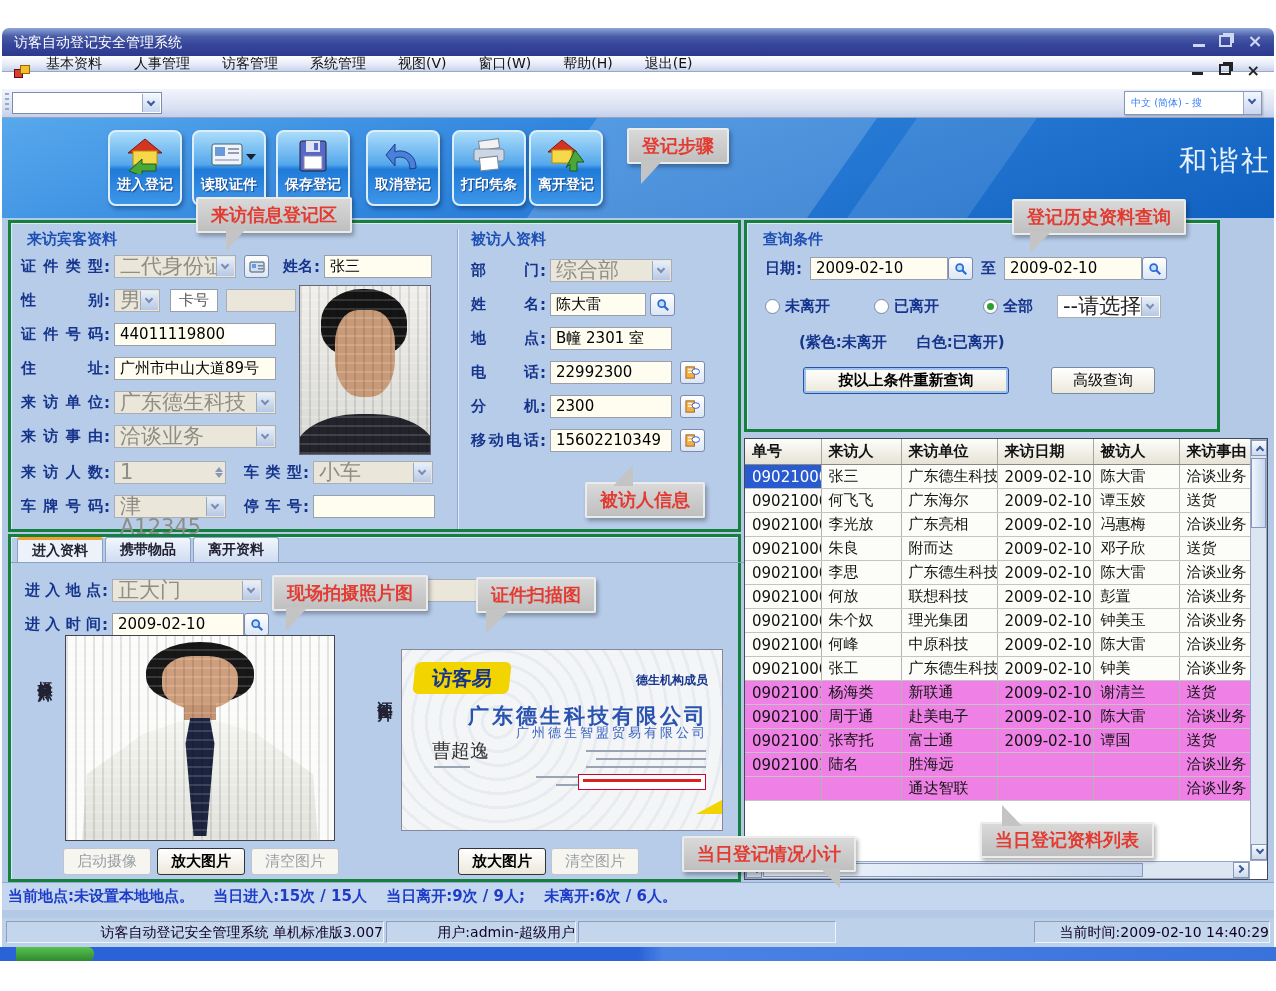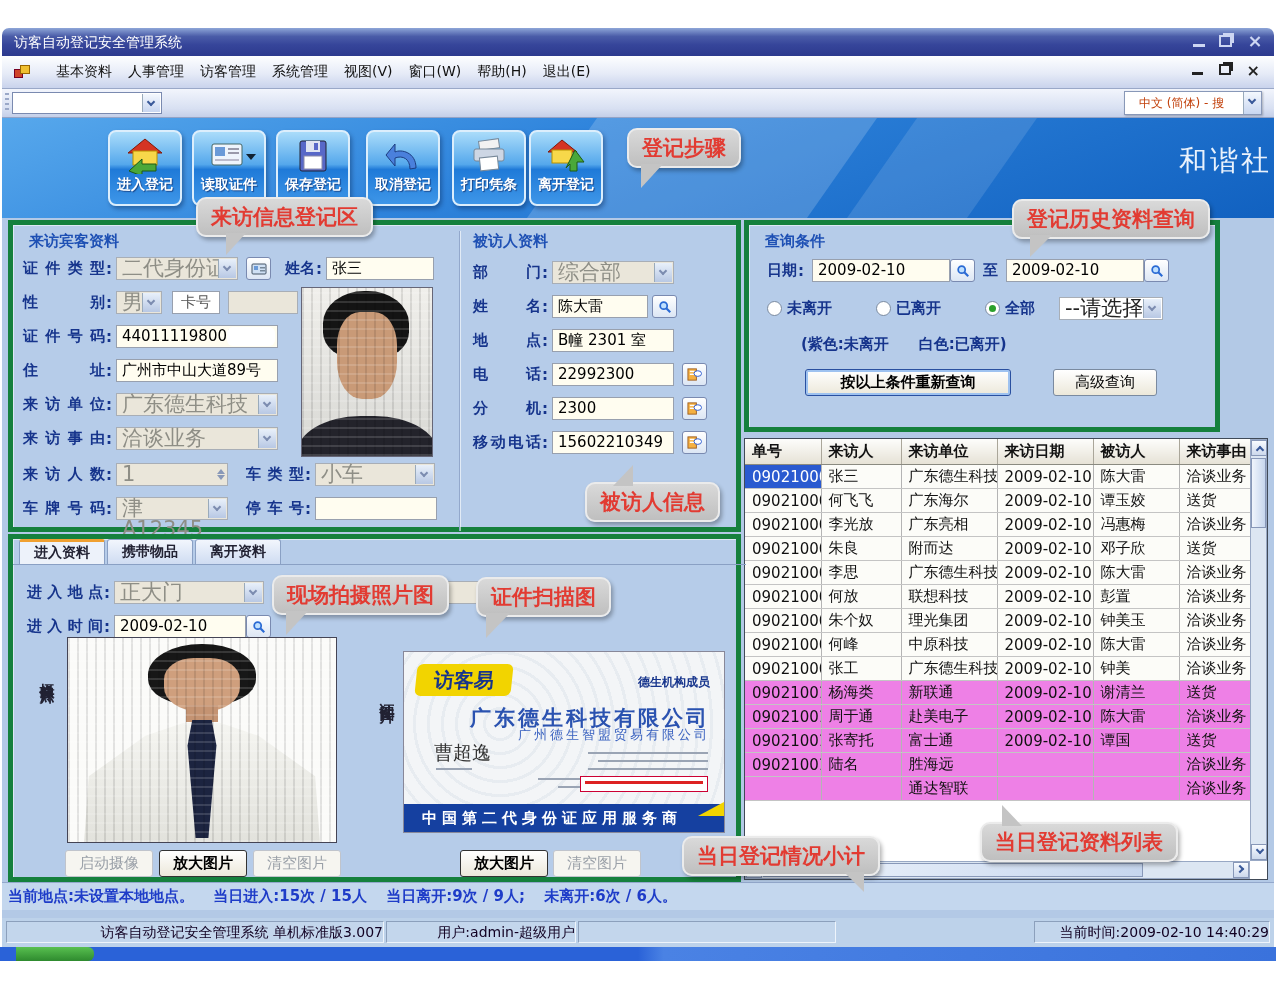--- a/index.html
+++ b/index.html
@@ -10,61 +10,61 @@
   
   .titlebar { left:2px; top:28px; width:1272px; height:28px;
     background:linear-gradient(180deg,#8ea6d8 0%,#4a5ca8 30%,#36459a 60%,#2c3a8e 100%);
     border-radius:7px 7px 0 0; color:#fff; font-size:14px; line-height:28px; padding-left:12px; }
   .titlebar .winbtns { position:absolute; right:10px; top:5px; display:flex; gap:14px; color:#cdd6f2; font-size:15px; }
   .winbtn { width:18px; height:18px; text-align:center; line-height:16px; cursor:default; }
   .winbtn.mini { border-bottom:3px solid #cdd6f2; height:12px; width:12px; margin-top:2px; }
   .winbtn.rest { width:13px; height:12px; border:2px solid #cdd6f2; margin-top:2px; box-shadow:3px -3px 0 -1px #cdd6f2; }
   .winbtn.close { font-size:18px; font-weight:bold; }
 
-  .menubar { left:2px; top:56px; width:1272px; height:33px;
+  .menubar { left:2px; top:56px; width:1272px; height:16px;
     background:linear-gradient(180deg,#fdfeff 0%,#e6ebf7 55%,#c9d3ec 100%);
-    border-bottom:1px solid #9aa8c8; display:flex; align-items:center; gap:8px; padding-left:50px;
+    border-bottom:1px solid #9aa8c8; display:flex; align-items:center; gap:24px; padding-left:40px;
     font-size:14px; color:#111; }
   .menubar .mitem { padding:2px 4px; cursor:default; }
   .appicon { position:absolute; left:12px; top:9px; width:16px; height:15px; }
   .appicon .sq1 { position:absolute; left:0; top:4px; width:9px; height:9px; background:#d04428; border:1px solid #702; }
   .appicon .sq2 { position:absolute; left:6px; top:0; width:10px; height:9px; background:#f0c030; border:1px solid #960; }
   .mdibtns { position:absolute; right:14px; top:8px; display:flex; gap:16px; color:#222; }
   .mdibtn.mini2 { width:11px; height:11px; border-bottom:3px solid #222; }
   .mdibtn.rest2 { width:12px; height:11px; border:2px solid #222; box-shadow:3px -3px 0 -1px #222; }
   .mdibtn.close2 { font-size:16px; font-weight:bold; line-height:14px; }
 
   .toolrow { left:2px; top:89px; width:1272px; height:29px;
     background:linear-gradient(180deg,#f2f5fc 0%,#d8e0f2 70%,#c4cfe8 100%);
     border-bottom:1px solid #93a3c6; }
   .grip { position:absolute; left:3px; top:4px; width:4px; height:20px;
     background:repeating-linear-gradient(180deg,#9aa8c8 0 2px,transparent 2px 5px); }
   .combo { position:absolute; left:10px; top:3px; width:150px; height:22px; background:#fff; border:1px solid #7a8ab0; }
   .combo .arrowbox { position:absolute; right:1px; top:1px; bottom:1px; width:18px;
     background:linear-gradient(180deg,#f4f8fe,#c8d6f0); border-left:1px solid #9ab; }
   .chev { position:absolute; left:5px; top:7px; width:6px; height:6px; border-right:2px solid #3a5a9a; border-bottom:2px solid #3a5a9a; transform:rotate(45deg); margin-top:-2px; }
-  .langbar { position:absolute; right:12px; top:2px; width:138px; height:24px; background:#fff; border:1px solid #8898b8; box-shadow:1px 1px 2px rgba(0,0,0,.25); font-size:12px; line-height:22px; padding-left:14px; color:#c2410c; }
+  .langbar { position:absolute; right:12px; top:2px; width:138px; height:24px; background:#fff; border:1px solid #8898b8; box-shadow:1px 1px 2px rgba(0,0,0,.25); font-size:10px; line-height:22px; padding-left:6px; color:#3b82f6; }
   .langbar .arrowbox { position:absolute; right:0; top:0; bottom:0; width:18px; background:linear-gradient(180deg,#f4f8fe,#c8d6f0); border-left:1px solid #9ab; }
 
   
   .main { left:2px; top:118px; width:1272px; height:800px; background:#b3c9e6; overflow:hidden; }
   .banner { position:absolute; left:0; top:0; width:1272px; height:100px;
     background:linear-gradient(160deg,#57a8ec 0%,#2f84dc 40%,#1161c0 100%); overflow:hidden; }
   .banner .stripe1 { position:absolute; left:560px; top:-30px; width:280px; height:160px; background:rgba(255,255,255,.18); transform:skewX(-35deg); }
   .banner .stripe2 { position:absolute; left:880px; top:-30px; width:120px; height:160px; background:rgba(255,255,255,.12); transform:skewX(-35deg); }
   .banner-text { position:absolute; right:2px; top:24px; color:#eaf2fc; font-size:28px; letter-spacing:3px; }
 
   .tbtn { position:absolute; top:12px; width:74px; height:76px; border-radius:8px;
     background:linear-gradient(180deg,#aadcfa 0%,#55a8ec 45%,#1f7ad8 52%,#3e96e8 100%);
     border:2px solid #dceefc; box-shadow:2px 3px 4px rgba(0,20,60,.35); text-align:center; cursor:pointer; }
   .tbtn .ticon { margin-top:6px; height:38px; }
   .tbtn .tlabel { color:#fff; font-size:14px; font-weight:bold; text-shadow:1px 1px 1px rgba(0,0,50,.5); }
   .ddown { position:absolute; right:8px; top:22px; width:0; height:0; border-left:5px solid transparent; border-right:5px solid transparent; border-top:6px solid #123; }
 
-  .panel { position:absolute; background:#b6cce9; border:5px solid #15803d; box-shadow:inset 1px 1px 0 rgba(255,255,255,.55); }
+  .panel { position:absolute; background:#b6cce9; border:3px solid #15803d; box-shadow:inset 1px 1px 0 rgba(255,255,255,.55); }
   .gtitle { position:absolute; color:#1e50b4; font-weight:bold; font-size:15px; }
 
   .frow { position:absolute; display:flex; align-items:center; font-size:15px; color:#16348c; font-weight:bold; }
   .lbl { display:inline-block; text-align:justify; text-align-last:justify; }
   .colon { margin:0 4px 0 1px; }
   .input { background:#fffdf0; border:1px solid #98a0ae; height:23px; font-size:15px; padding:0 5px; color:#000; line-height:21px; font-weight:normal; font-family:inherit; }
   .dsel { position:relative; background:#eae6da; border:1px solid #a8aeb6; height:23px; font-size:21px; padding:0 5px; color:#8e8e86; line-height:21px; font-weight:normal; }
   .dsel .sarrow { position:absolute; right:1px; top:1px; bottom:1px; width:18px; background:linear-gradient(180deg,#e8f0fa,#b8c8e4); border-left:1px solid #9ab; }
   .sarrow .chev { border-color:#7c8cb0; }
   .mini-btn { width:25px; height:23px; background:linear-gradient(180deg,#fff,#dce6f4); border:1px solid #7a8ab0; border-radius:3px; display:flex; align-items:center; justify-content:center; cursor:pointer; }
@@ -134,22 +134,22 @@
     font-weight:600; text-align:left; padding:3px 0 3px 7px; height:22px; color:#111; }
   .vt td { border-right:1px solid #b4b4b4; border-bottom:1px solid #c4c4c4; padding:2px 0 2px 7px; height:23px;
     background:#fcfcf8; color:#111; white-space:nowrap; overflow:hidden; }
   .vt tr.pink td { background:#ee80e6; }
   .vt td.sel { background:#2a5ad0; color:#fff; }
   .sb { position:absolute; background:#dce6f2; border:1px solid #98a8c4; }
   .sbtn { position:absolute; width:16px; height:16px; background:linear-gradient(180deg,#f8fbff,#cdd9ec); border:1px solid #8898b8; }
   .thumb { position:absolute; background:linear-gradient(90deg,#f0f5fc,#c6d6ee); border:1px solid #8898b8; }
 
   
-  .callout { position:absolute; background:linear-gradient(180deg,#d9d9d9,#bfbfbf); border:2px solid #ebebeb; border-radius:10px;
-    color:#e23b32; font-size:21px; font-weight:bold; padding:4px 13px; box-shadow:2px 3px 4px rgba(0,0,0,.3); z-index:50; white-space:nowrap; }
+  .callout { position:absolute; background:linear-gradient(180deg,#d9d9d9,#bfbfbf); border:2px solid #ebebeb; border-radius:2px;
+    color:#e23b32; font-size:18px; font-weight:bold; padding:4px 13px; box-shadow:2px 3px 4px rgba(0,0,0,.3); z-index:50; white-space:nowrap; }
   .tail { position:absolute; width:0; height:0; border-style:solid; }
 
   
   .summary { position:absolute; left:0; top:764px; width:1272px; height:28px; background:#c4d7ee; border-top:1px solid #93a8cc;
     font-size:15px; font-weight:bold; color:#1e3cc8; line-height:27px; padding-left:6px; }
   .summary span { margin-right:14px; }
   .statusbar { left:2px; top:918px; width:1272px; height:29px; background:#bdd2ea; font-size:14px; color:#102;text-align:right; }
   .spanel { position:absolute; top:3px; height:22px; border:1px solid; border-color:#8ca0bc #eef4fb #eef4fb #8ca0bc; line-height:20px; padding-left:6px; background:#c3d6ec; }
   .taskbar { left:0; top:947px; width:1276px; height:14px; background:linear-gradient(90deg,#2a62d8 0%,#2a62d8 50%,#4a82e4 52%,#3a72dc 100%); }
   .startbit { position:absolute; left:16px; top:0; width:78px; height:14px; background:linear-gradient(180deg,#58c050,#2e8a2e); border-radius:0 6px 6px 0; }
@@ -675,21 +675,20 @@
         <div class="person">曹超逸</div>
         <span class="ln" style="left:32px;top:116px;width:36px"></span>
         <span class="ln" style="right:16px;top:100px;width:120px"></span>
         <span class="ln" style="right:16px;top:108px;width:110px"></span>
         <span class="ln" style="right:16px;top:116px;width:120px"></span>
         <span class="ln" style="right:16px;top:126px;width:170px"></span>
         <span class="ln" style="right:16px;top:134px;width:150px"></span>
         <div class="redbox">
             <i></i>
           </div>
-        <div class="footer">中国第二代身份证应用服务商</div>
         <div class="corner"></div>
       </div>
 
       <button class="xp-btn dis abs" style="left:52px;top:311px;width:88px;height:27px">启动摄像</button>
       <button class="xp-btn bold abs" style="left:146px;top:311px;width:88px;height:27px">放大图片</button>
       <button class="xp-btn dis abs" style="left:240px;top:311px;width:88px;height:27px">清空图片</button>
       <button class="xp-btn bold abs" style="left:447px;top:311px;width:88px;height:27px">放大图片</button>
       <button class="xp-btn dis abs" style="left:540px;top:311px;width:88px;height:27px">清空图片</button>
     </div>
 

